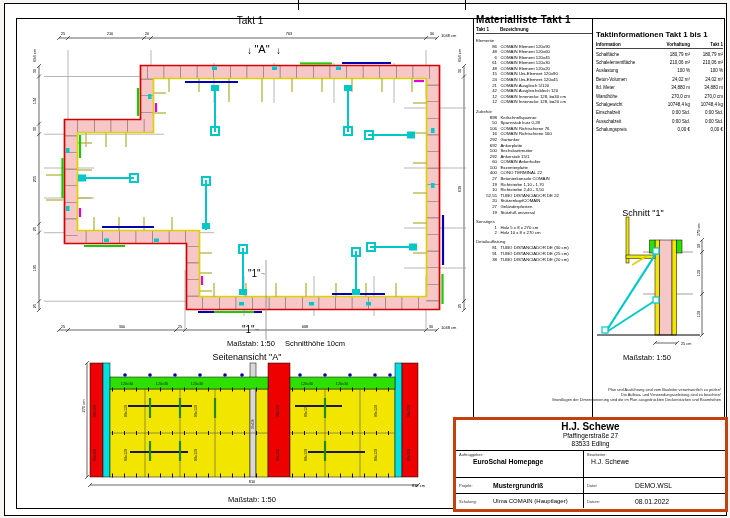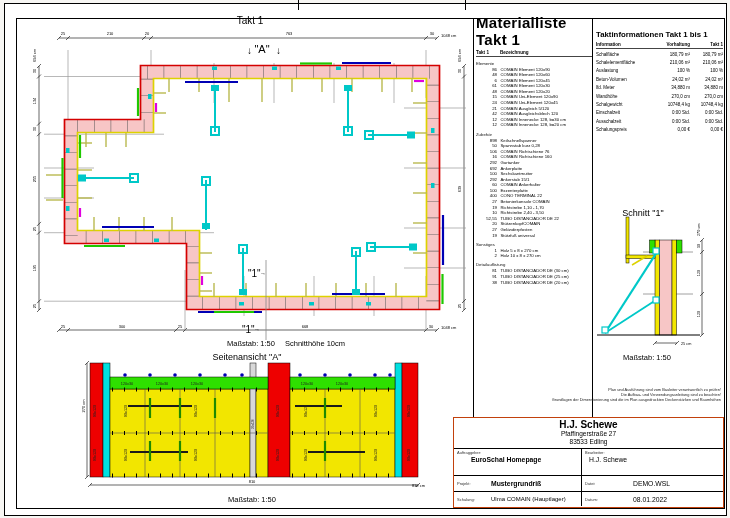--- a/index.html
+++ b/index.html
@@ -6,41 +6,41 @@
   body{width:730px;height:518px;position:relative;background:#f7f6f3;
        font-family:"Liberation Sans", sans-serif;color:#000;overflow:hidden;}
   .sheet{position:absolute;left:4px;top:3px;width:721px;height:511px;background:#fff;border:1px solid #000;}
   .abs{position:absolute;}
   .frame{position:absolute;border:1px solid #000;}
   .vline{position:absolute;width:1px;background:#000;}
   svg text{font-family:"Liberation Sans", sans-serif;}
 
   
   .ml{position:absolute;left:476px;top:14px;width:116px;}
-  .ml-title{font-size:15px;font-weight:bold;letter-spacing:.3px;margin-bottom:2px;}
+  .ml-title{font-size:10px;font-weight:bold;letter-spacing:.3px;margin-bottom:2px;}
   .ml-head{display:flex;font-size:4.6px;font-weight:bold;border-bottom:.5px solid #444;padding-bottom:1px;margin-bottom:2px;}
   .ml-head .c1{width:24px;}
   .ml-group-label{font-size:4.3px;margin:3.5px 0 1px 0;color:#111;}
   .ml-row{display:flex;font-size:4.3px;line-height:5.6px;}
   .ml-row .qty{width:21px;text-align:right;flex:none;}
   .ml-row .nm{margin-left:3.5px;white-space:nowrap;}
 
   .ti{position:absolute;left:596px;top:30px;width:127px;}
   .ti-title{font-size:7.8px;font-weight:bold;margin-bottom:3px;white-space:nowrap;}
   .ti-head{display:flex;font-size:4.5px;font-weight:bold;border-bottom:.5px solid #444;padding-bottom:1px;margin-bottom:1.5px;}
   .ti-row{display:flex;font-size:4.5px;line-height:8.4px;}
   .ti-c1{flex:1;text-align:left;}
   .ti-c2{width:42px;text-align:right;flex:none;}
   .ti-c3{width:33px;text-align:right;flex:none;}
 
   
   .notes{position:absolute;left:500px;top:388px;width:221px;text-align:right;font-size:3.9px;line-height:4.8px;color:#222;}
 
   
-  .tb{position:absolute;left:453px;top:417px;width:269px;height:89px;border:1px solid #c2410c;background:#fff;}
+  .tb{position:absolute;left:453px;top:417px;width:269px;height:89px;border:3px solid #c2410c;background:#fff;}
   .tb-head{height:29px;border-bottom:1px solid #000;text-align:center;padding-top:1px;}
   .tb-company{font-size:10px;font-weight:bold;line-height:11px;}
   .tb-addr{font-size:6.5px;line-height:8px;}
   .tb-grid{display:flex;flex-direction:column;height:57px;}
   .tb-row{display:flex;border-bottom:1px solid #000;}
   .tb-row:last-child{border-bottom:none;}
   .tb-cell{position:relative;padding:1px 2px 1px 3px;}
   .tb-cl{width:122px;border-right:1px solid #000;flex:none;}
   .tb-cr{flex:1;}
   .tb-lbl{font-size:4px;color:#333;display:block;}

